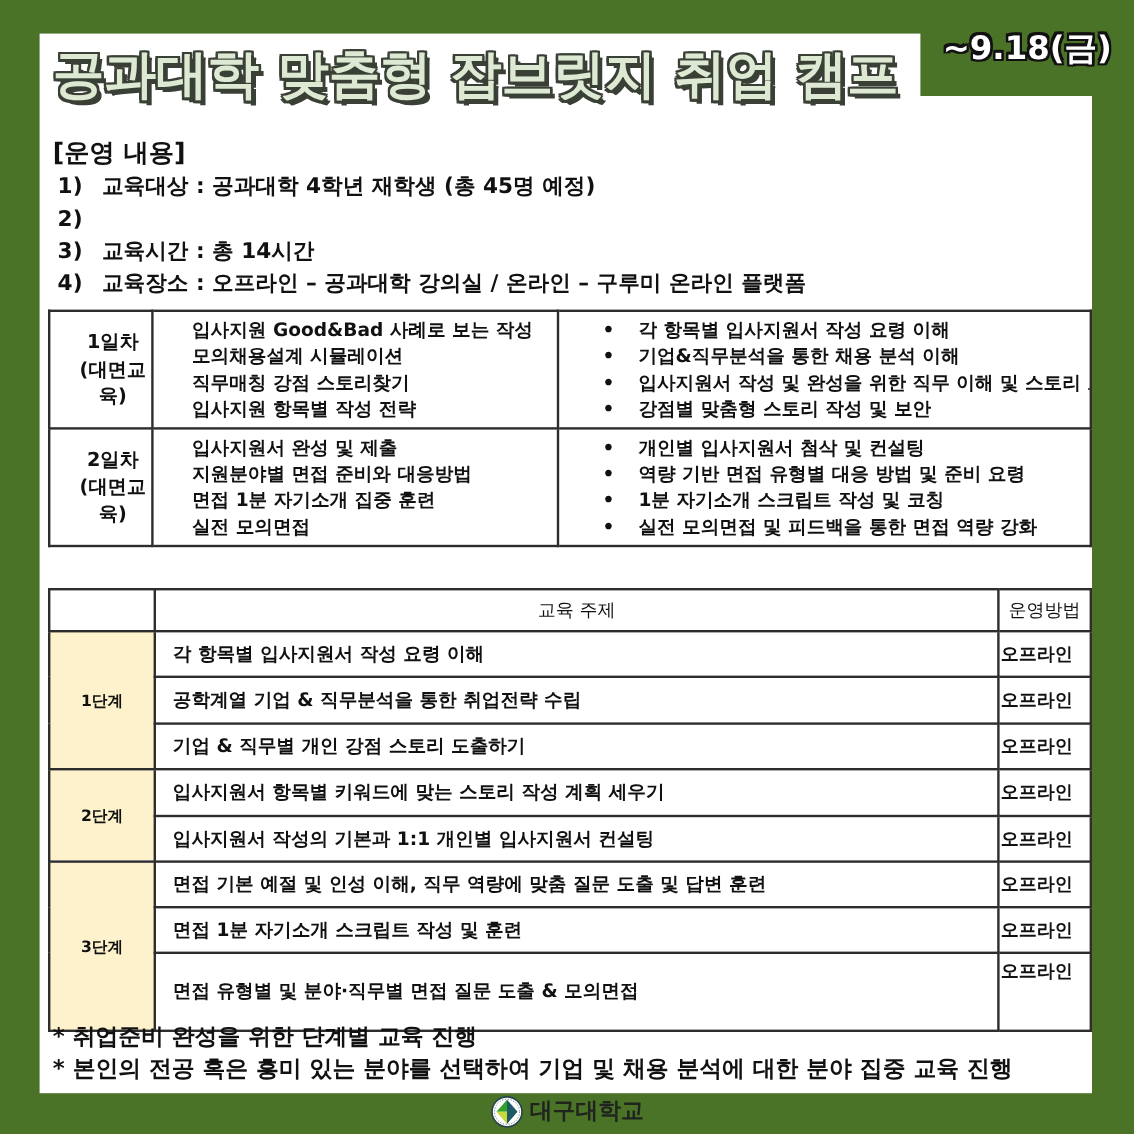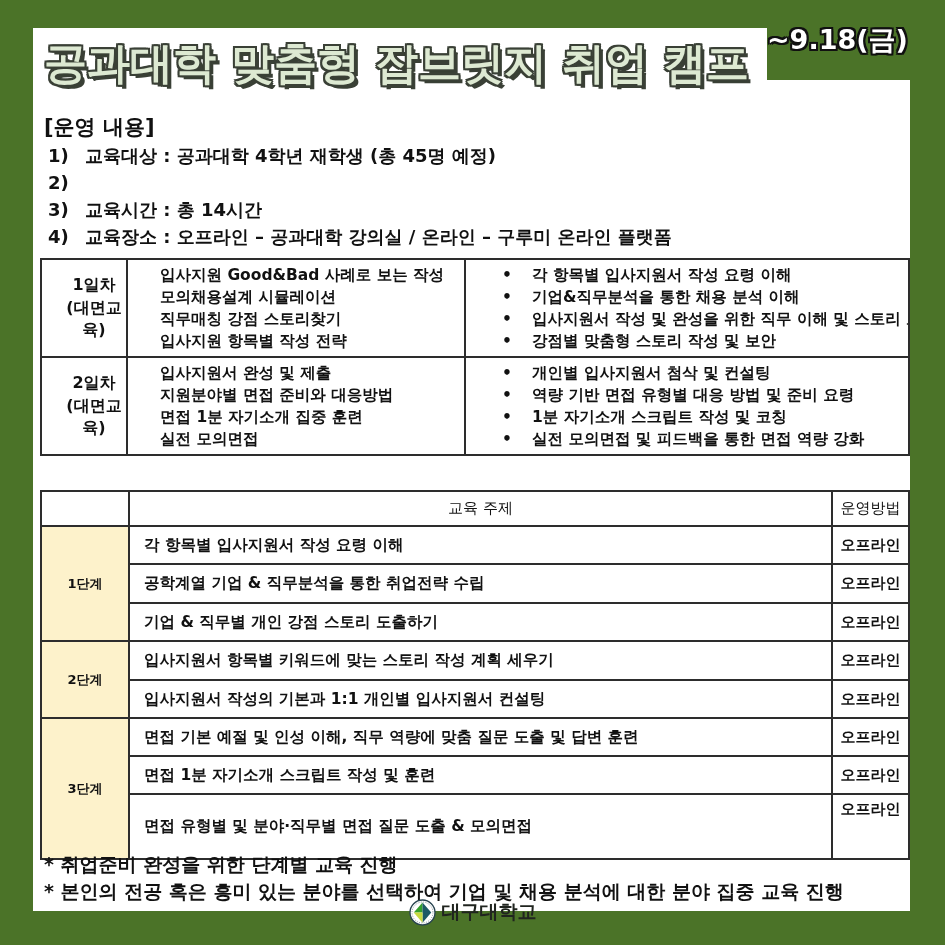--- a/index.html
+++ b/index.html
@@ -15,21 +15,21 @@
     position:absolute;left:44px;top:32px;width:725px;height:62px;line-height:62px;
     font-size:43px;font-weight:900;white-space:nowrap;color:#dde9d2;letter-spacing:0;
     text-shadow:
       -2px -2px 0 #3a4036, 0 -2px 0 #3a4036, 2px -2px 0 #3a4036,
       -2px 0 0 #3a4036, 2px 0 0 #3a4036,
       -2px 2px 0 #3a4036, 0 2px 0 #3a4036, 2px 2px 0 #3a4036,
       4px 4px 0 #3a4036;
   }
   .date-box{
     position:absolute;right:0;top:0;width:178px;height:80px;background:#4b7328;
-    display:flex;align-items:center;
+    display:flex;align-items:center;justify-content:center;
   }
   .date-box span{
     font-size:27px;font-weight:800;color:#ffffff;white-space:nowrap;
     text-shadow:
       -2px -2px 0 #111, 0 -2px 0 #111, 2px -2px 0 #111,
       -2px 0 0 #111, 2px 0 0 #111,
       -2px 2px 0 #111, 0 2px 0 #111, 2px 2px 0 #111;
   }
   
   .ov-heading{position:absolute;left:44px;top:113px;font-size:21px;font-weight:700;}
@@ -44,26 +44,26 @@
   .tbl1 th{height:33px;background:#fdf2cb;font-size:16px;font-weight:600;text-align:center;}
   .tbl1 td{height:94px;vertical-align:middle;padding-left:21px;}
   .tbl1 .c-day{text-align:center;font-size:16px;font-weight:600;line-height:1.4;}
   .tbl1 .c-topic div{padding-left:11px;font-size:15.5px;font-weight:600;line-height:22px;white-space:nowrap;}
   .tbl1 .bl{display:flex;font-size:15.5px;font-weight:600;line-height:22px;white-space:nowrap;}
   .tbl1 .bu{flex:0 0 30px;padding-left:15px;}
   .tbl2{position:absolute;left:40px;top:490px;width:868px;}
   .tbl2 th{height:31px;background:#ffffff;font-size:15px;font-weight:400;text-align:center;}
   .tbl2 .stage{background:#fdf2cb;text-align:center;font-size:13px;font-weight:600;}
   .tbl2 .c-topic{padding-left:14px;font-size:15.5px;font-weight:600;white-space:nowrap;vertical-align:middle;}
-  .tbl2 .c-method{text-align:center;font-size:15px;font-weight:600;vertical-align:middle;}
+  .tbl2 .c-method{font-size:15px;font-weight:600;vertical-align:middle;}
   .tbl2 .r38{height:38px;} .tbl2 .r39{height:39px;} .tbl2 .r49{height:65px;}
   .tbl2 .top{vertical-align:top;padding-top:5px;}
   
   .notes{position:absolute;left:44px;top:851px;font-size:19px;font-weight:700;line-height:27px;white-space:nowrap;}
-  .footer{position:absolute;left:0;bottom:16px;width:945px;height:34px;display:flex;align-items:center;justify-content:center;gap:6px;}
+  .footer{position:absolute;left:0;bottom:2px;width:945px;height:34px;display:flex;align-items:center;justify-content:center;gap:6px;}
   .seal{width:27px;height:27px;display:block;}
   .uni-name{font-size:19px;font-weight:800;color:#20241f;white-space:nowrap;}
 </style>
 </head>
 <body>
 
 <div class="page">
   <div class="sheet"></div>
 
   <div class="title">공과대학 맞춤형 잡브릿지 취업 캠프</div>

